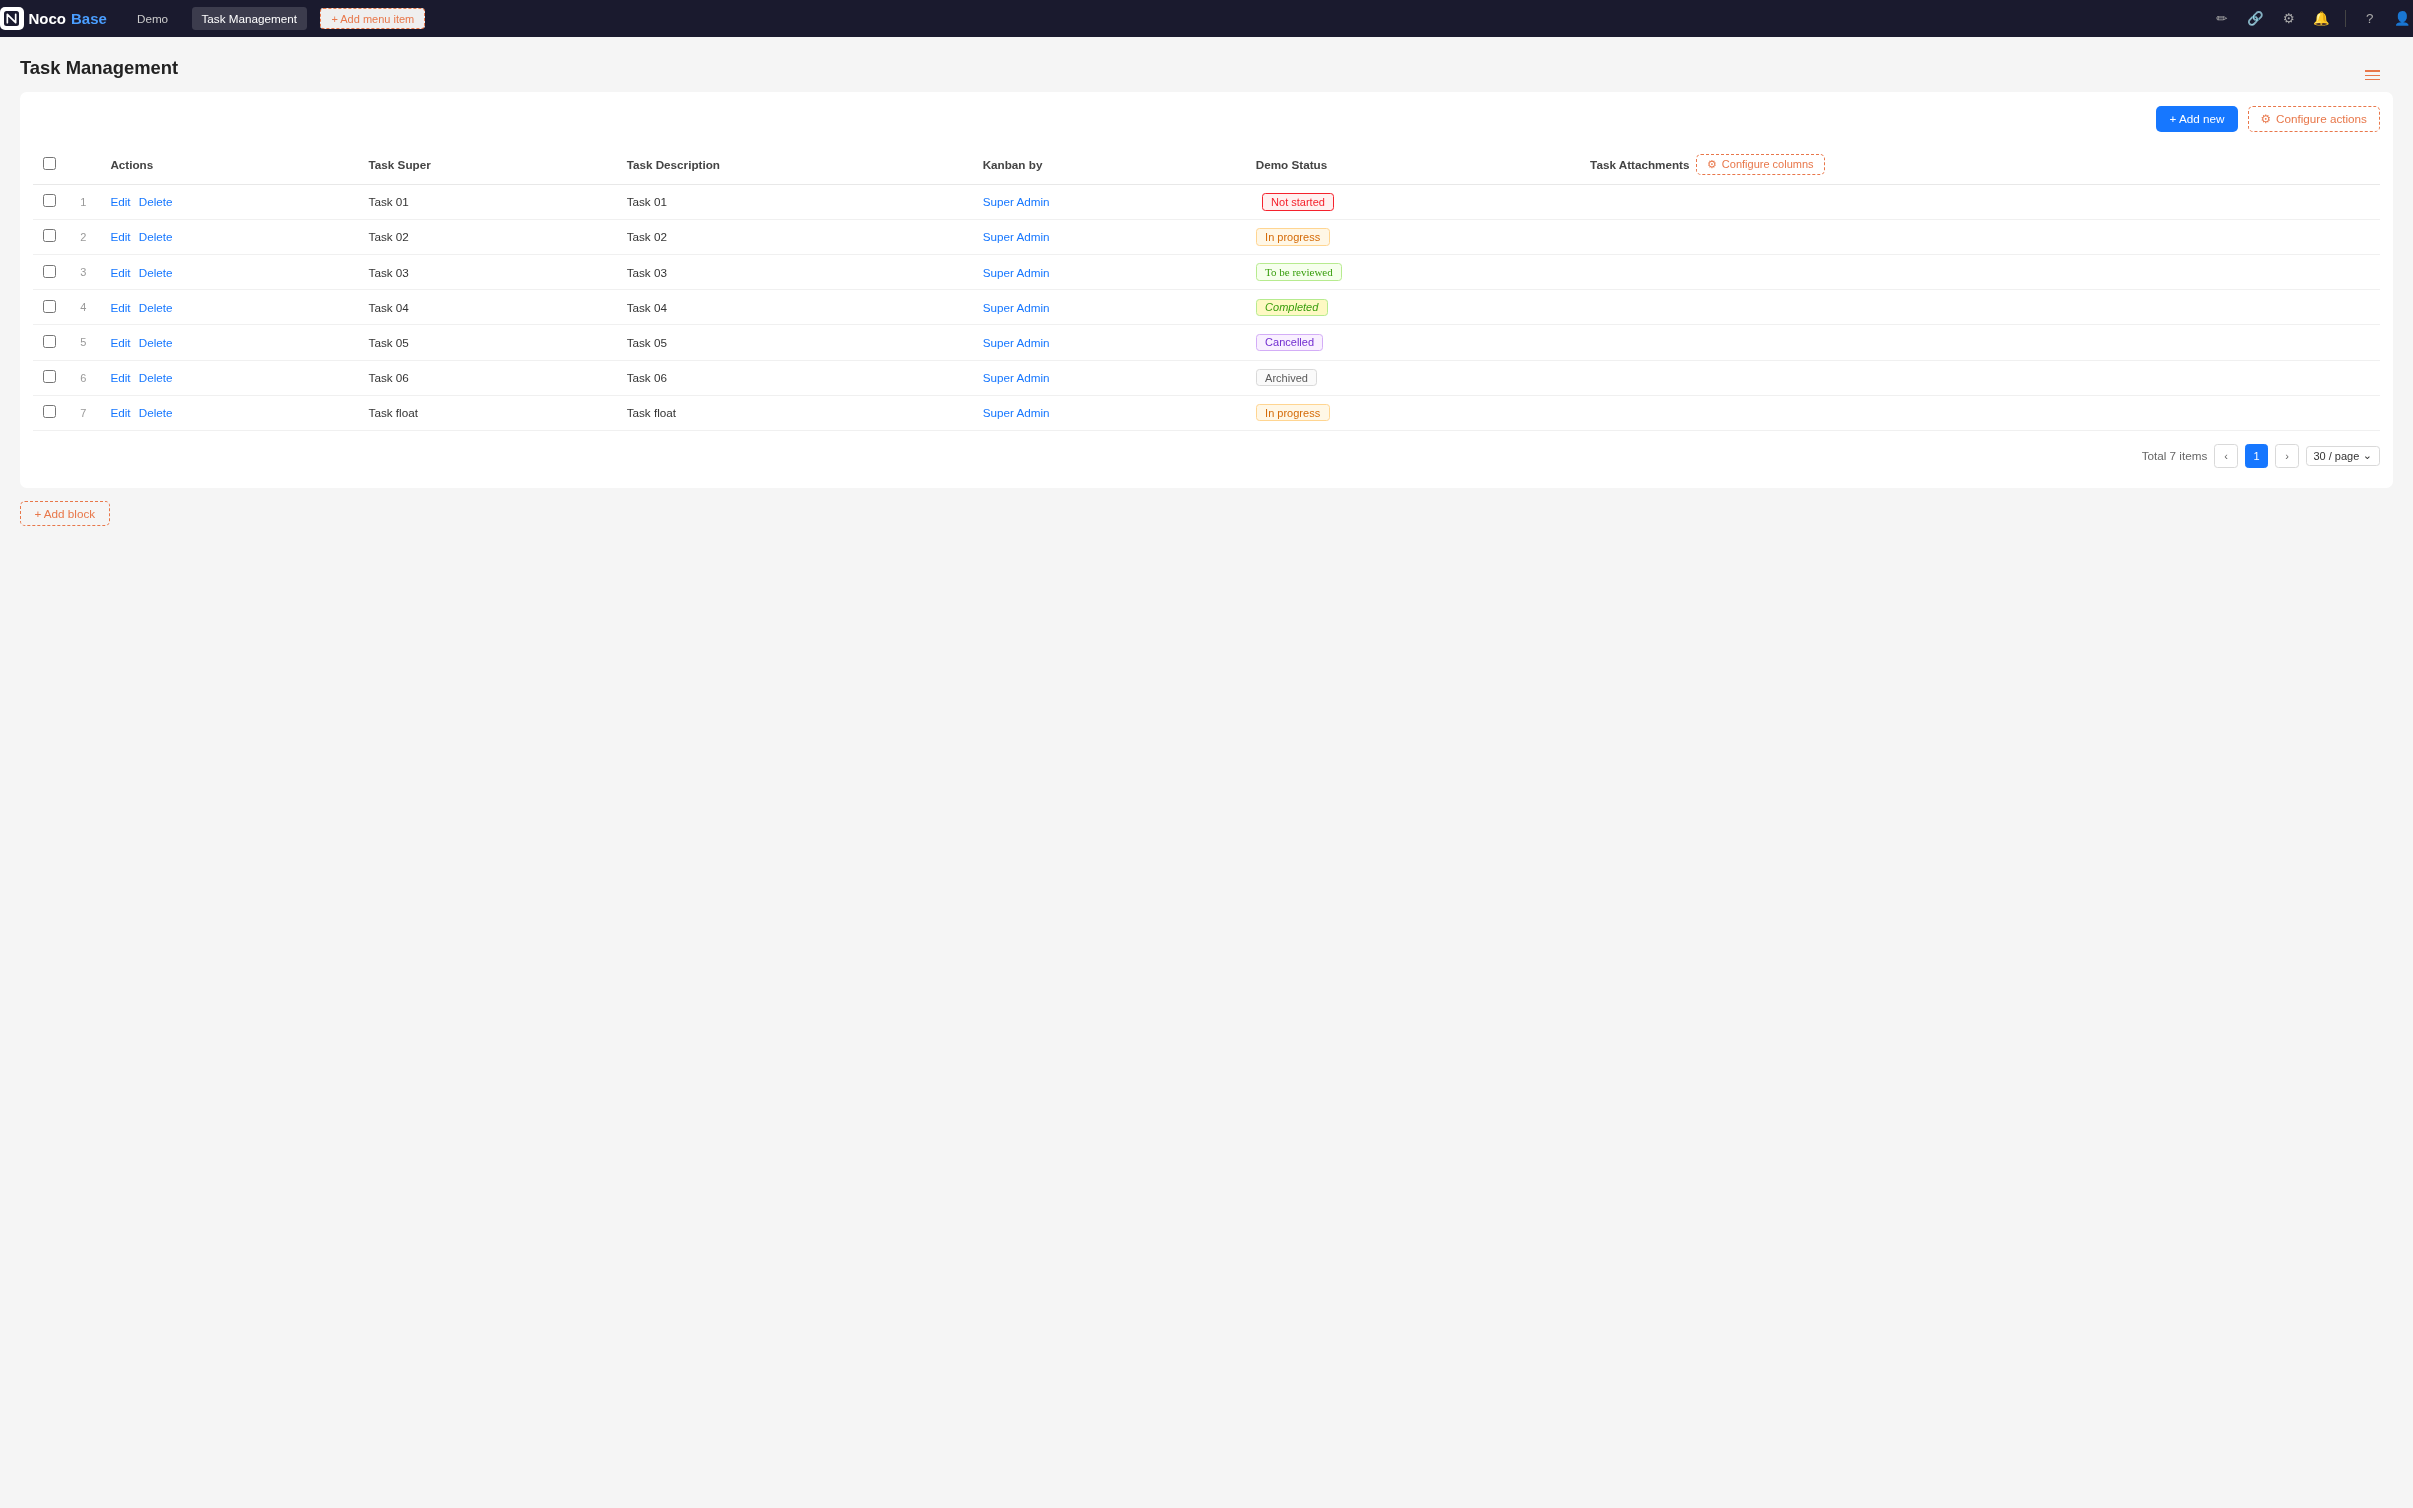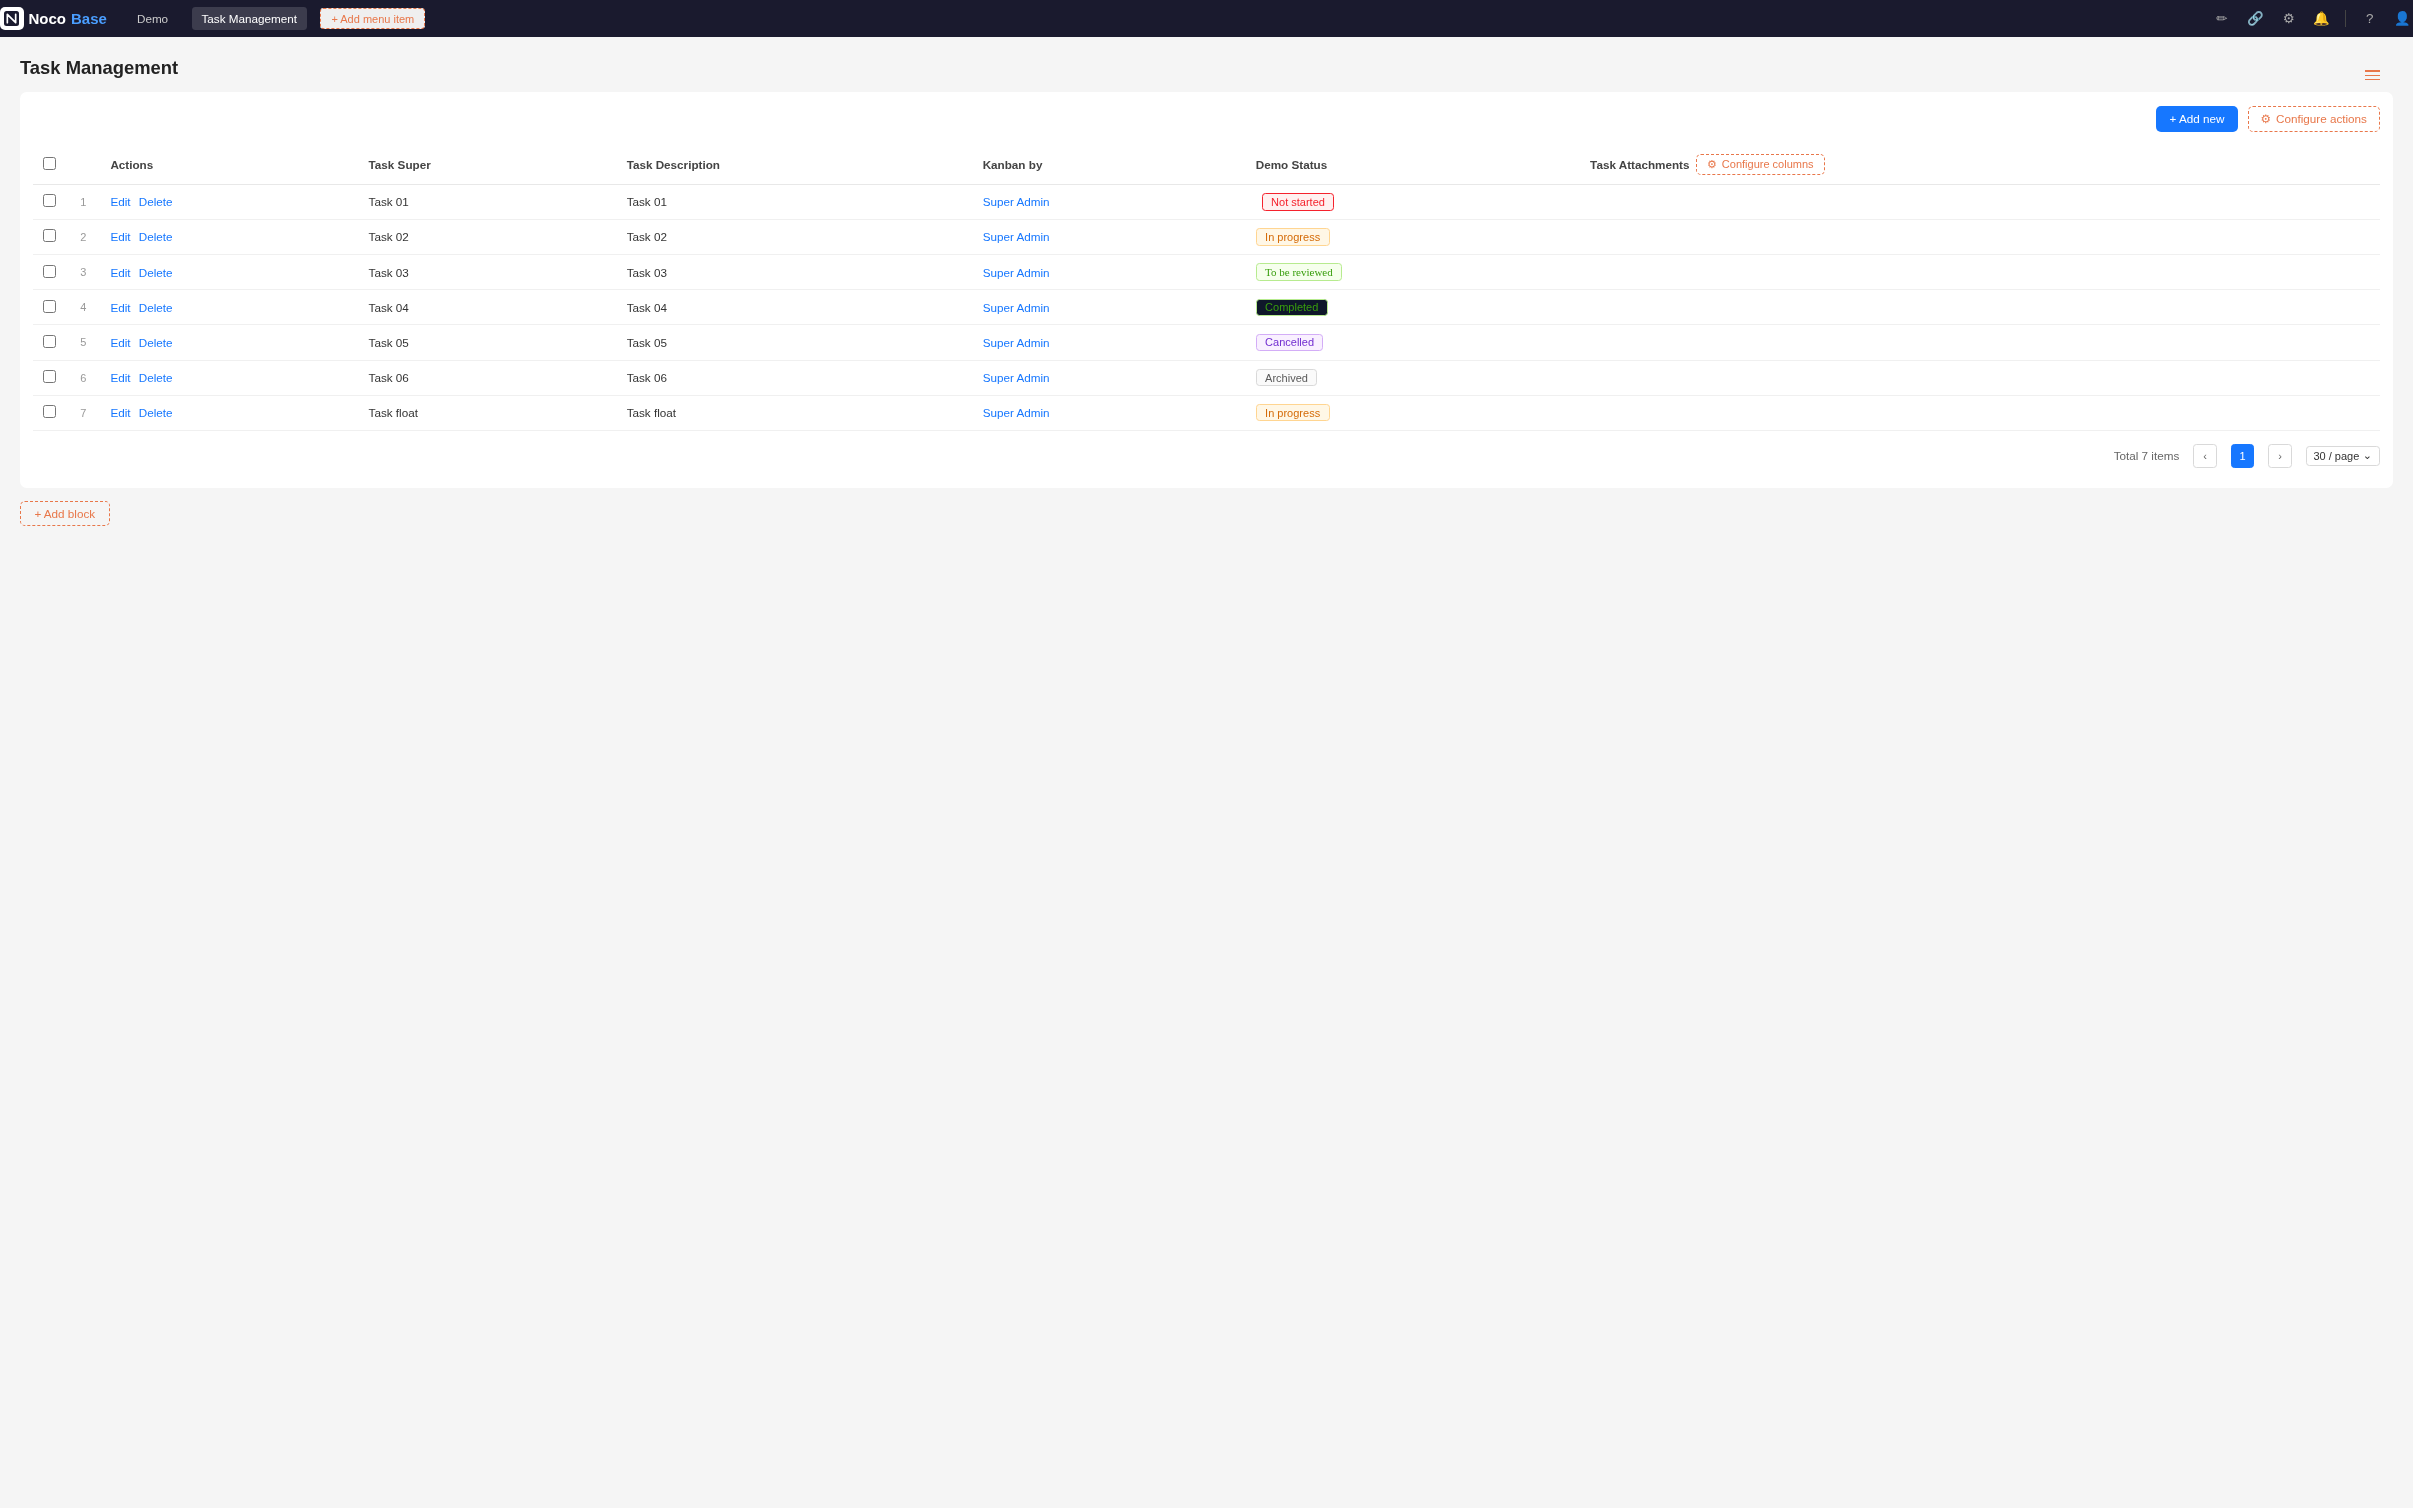--- a/index.html
+++ b/index.html
@@ -227,21 +227,21 @@
     .badge {
       display: inline-block;
       padding: 1.7px 8.4px;
       border-radius: 3.4px;
       font-size: 11px;
       border: 0.8px solid;
     }
     .badge-not-started { color: #f5222d; border-color: #f5222d; background: #fff1f0; margin-left: 6px; }
     .badge-in-progress { color: #d46b08; border-color: #ffd591; background: #fff7e6; }
     .badge-to-be-reviewed { color: #389e0d; border-color: #b7eb8f; background: #f6ffed; font-family: Liberation Serif, serif; }
-    .badge-completed { color: #389e0d; border-color: #b7eb8f; background: #0f172a; }
+    .badge-completed { color: #389e0d; border-color: #b7eb8f; background: #fef9c3; font-style: italic; }
     .badge-cancelled { color: #722ed1; border-color: #d3adf7; background: #f9f0ff; }
     .badge-archived { color: #595959; border-color: #d9d9d9; background: #fafafa; }
 
     
     .configure-columns-btn {
       display: flex;
       align-items: center;
       gap: 5px;
       color: #e8774a;
       border: 1.3px dashed #e8774a;
@@ -251,21 +251,21 @@
       font-size: 11px;
       background: transparent;
       white-space: nowrap;
     }
 
     
     .pagination {
       display: flex;
       align-items: center;
       justify-content: flex-end;
-      gap: 14px;
+      gap: 7px;
       padding: 13.4px 0 6.7px;
       font-size: 11.7px;
       color: #666;
     }
     .page-btn {
       width: 23.5px;
       height: 23.5px;
       border: 0.8px solid #d9d9d9;
       border-radius: 3.4px;
       display: flex;

